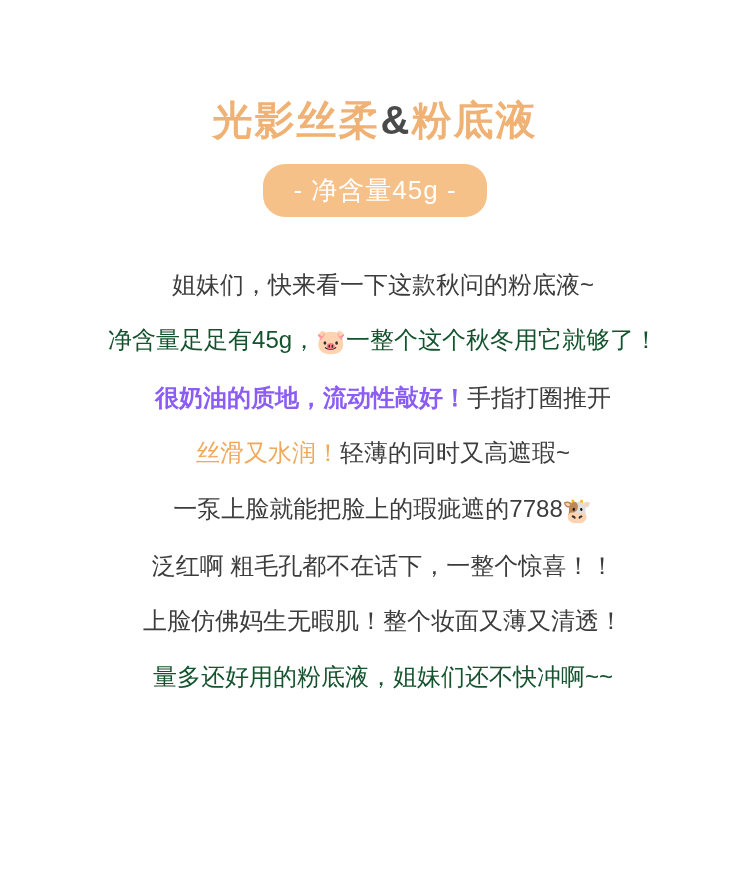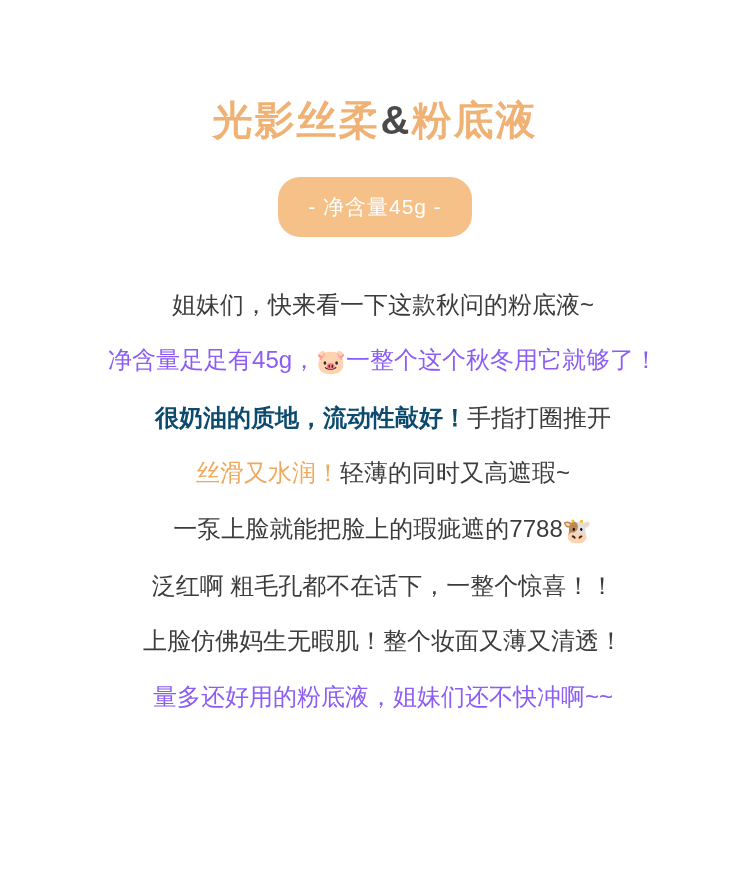--- a/index.html
+++ b/index.html
@@ -36,48 +36,47 @@
     font-weight: bold;
   }
   .badge-row {
     text-align: center;
     margin-top: 20px;
   }
   .badge {
     display: inline-block;
     background: #f6c089;
     color: #ffffff;
-    font-size: 21px;
-    padding: 16px 30px;
+    font-size: 26px;
+    padding: 9px 30px;
     border-radius: 22px;
     letter-spacing: 1px;
-    margin-top: 13px;
   }
   .body-lines {
     margin-top: 52px;
     text-align: center;
   }
   .line {
     font-size: 24px;
     line-height: 1.35;
     color: #3c3c3c;
     margin: 0 0 23px 0;
     white-space: nowrap;
     padding-left: 16px;
   }
   .line .hl {
-    color: #8b5cf6;
+    color: #14532d;
   }
   .line .hl-u {
     color: #f0a95c;
     text-underline-offset: 5px;
   }
   .line .bold {
     font-weight: bold;
-    color: #0c4a6e;
+    color: #8b5cf6;
     margin-top: 6px;
   }
   .line .dark {
     color: #3c3c3c;
   }
   .emoji {
     font-size: 24px;
     vertical-align: -2px;
   }
 </style>

